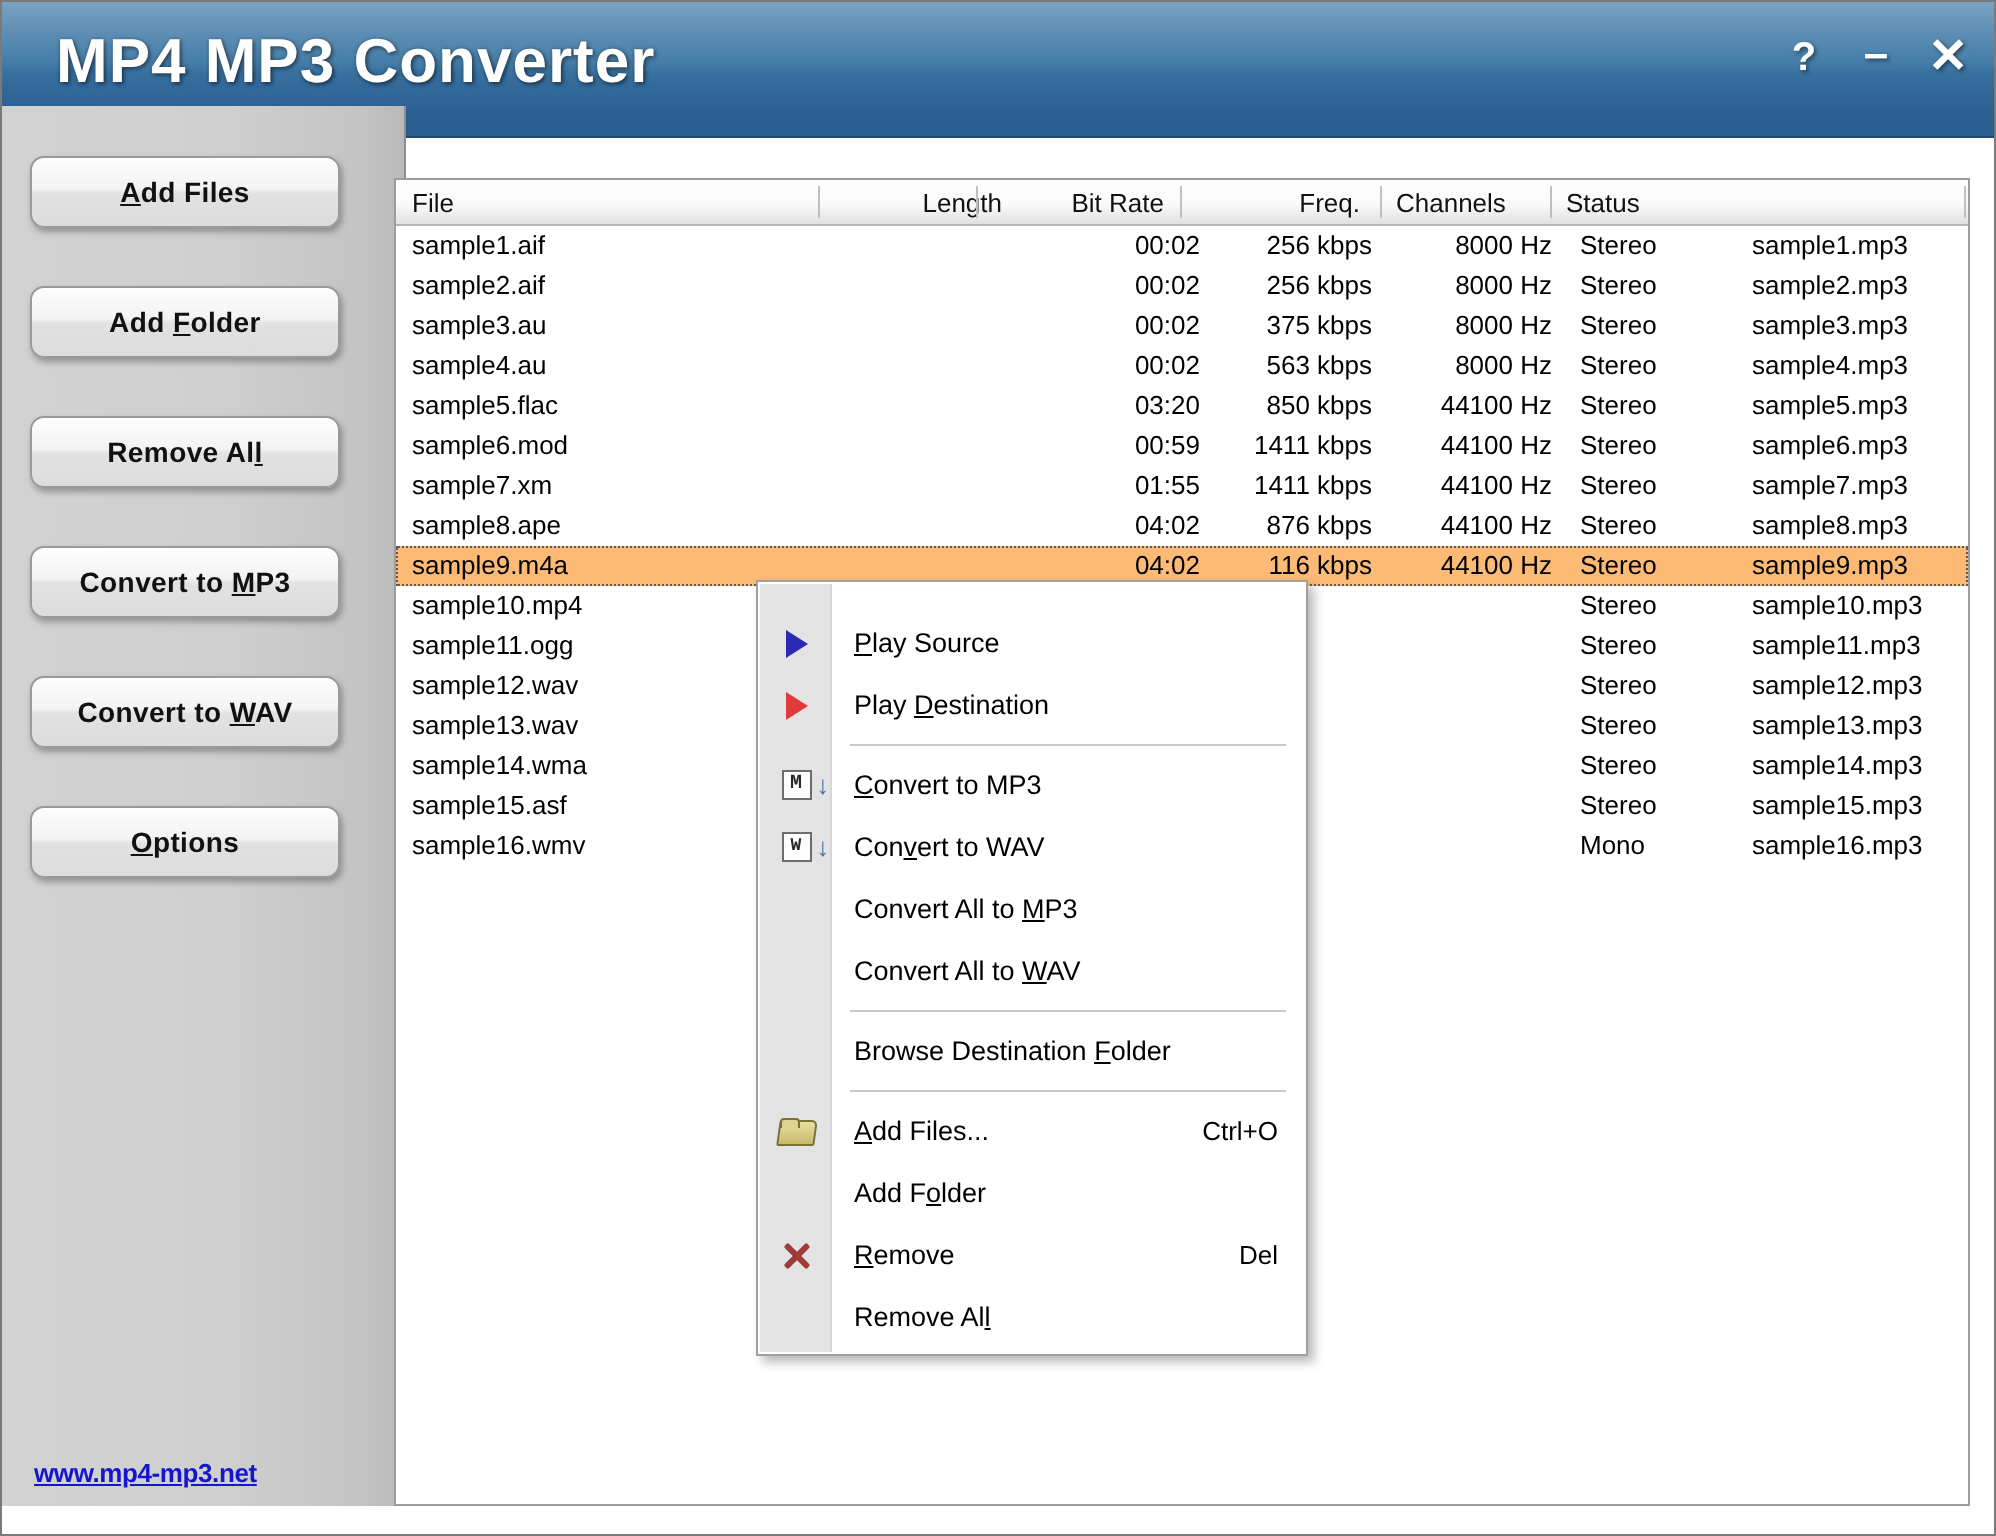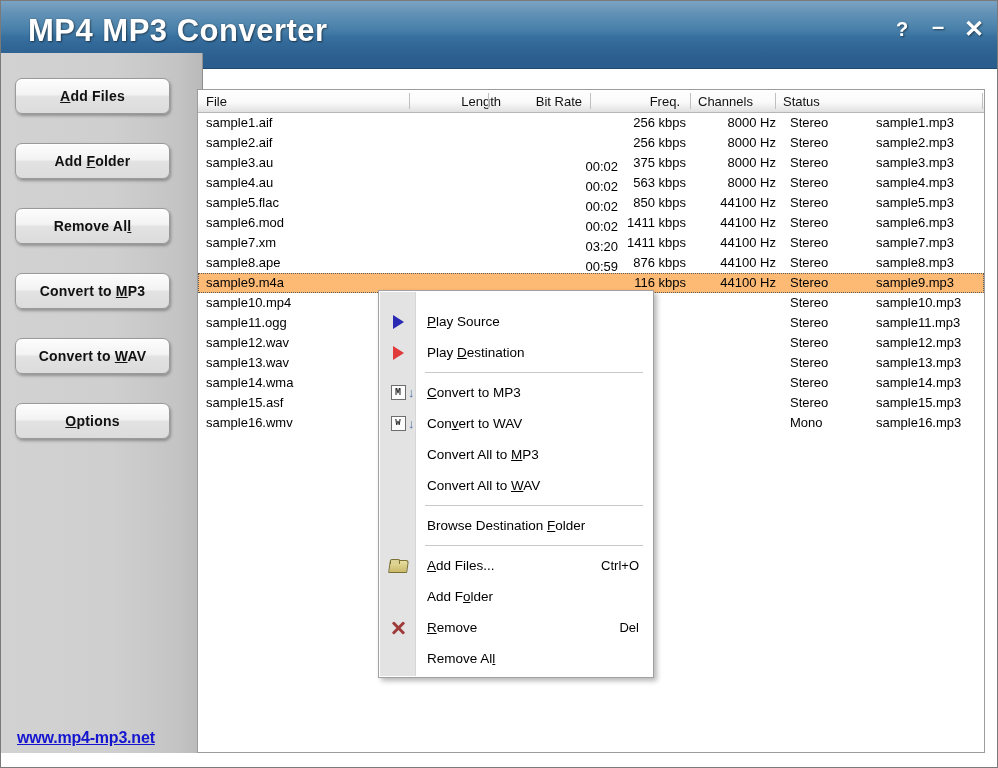--- a/index.html
+++ b/index.html
@@ -76,21 +76,21 @@
     box-shadow: 1px 2px 3px rgba(0,0,0,0.30), inset 0 1px 0 rgba(255,255,255,0.9);
     font-size: 14px; font-weight: bold; color: #111;
     display: flex; align-items: center; justify-content: center;
     cursor: pointer;
     user-select: none;
     letter-spacing: 0.2px;
   }
   .sbtn u { text-decoration: underline; }
   #footer-link {
     position: absolute; left: 16px; top: 728px;
-    font-size: 16px; font-weight: bold;
+    font-size: 13px; font-weight: bold;
     color: #1515d0;
     text-decoration: underline;
     cursor: pointer;
     letter-spacing: -0.2px;
   }
 
   
   #listpanel {
     position: absolute; left: 196px; top: 88px;
     width: 788px; height: 664px;
@@ -123,21 +123,21 @@
     white-space: nowrap;
     cursor: default;
   }
   .row.selected {
     background: #fdba74;
     outline: 1px dotted #5a5a5a;
     outline-offset: -1px;
   }
   .cell { position: absolute; top: 1px; line-height: 18px; }
   .c-file  { left: 8px;   text-align: left; }
-  .c-len   { left: 336px; width: 84px;  text-align: right; margin-top: 44px; }
+  .c-len   { left: 318px; width: 84px;  text-align: right; }
   .c-rate  { left: 402px; width: 86px;  text-align: right; }
   .c-freq  { left: 488px; width: 90px;  text-align: right; }
   .c-chan  { left: 592px; text-align: left; }
   .c-stat  { left: 678px; text-align: left; }
 
   
   #ctxmenu {
     position: absolute; left: 377px; top: 289px;
     width: 276px;
     background: #ffffff;

